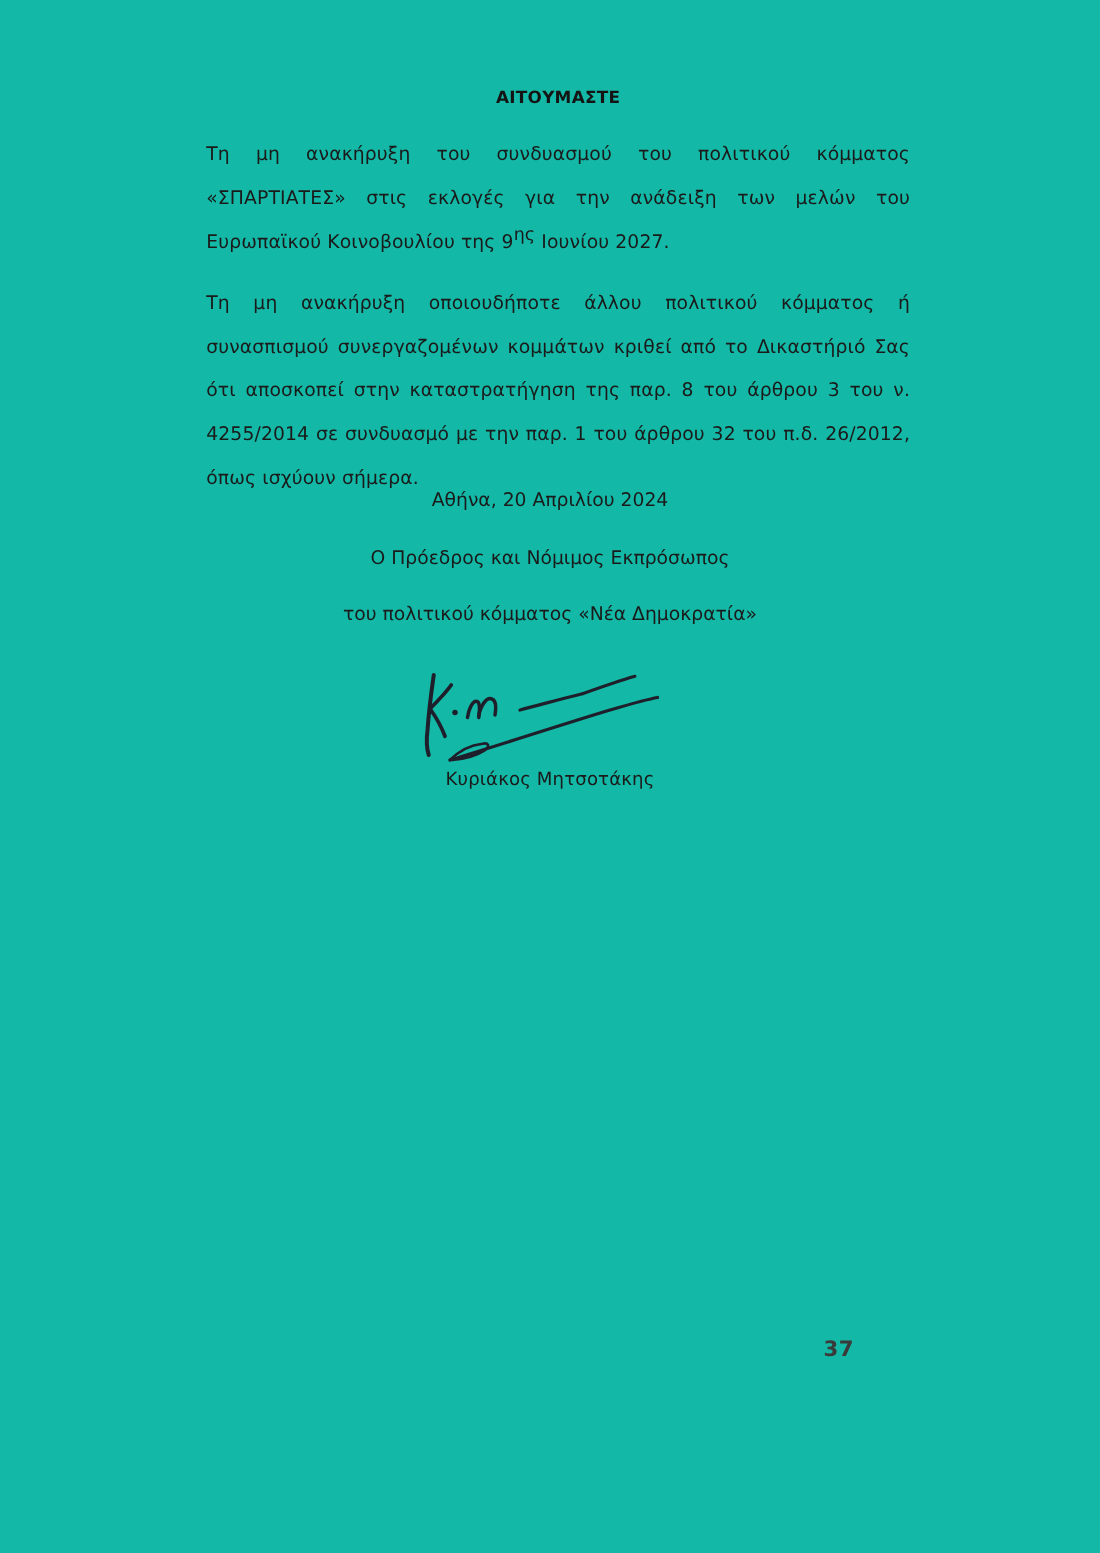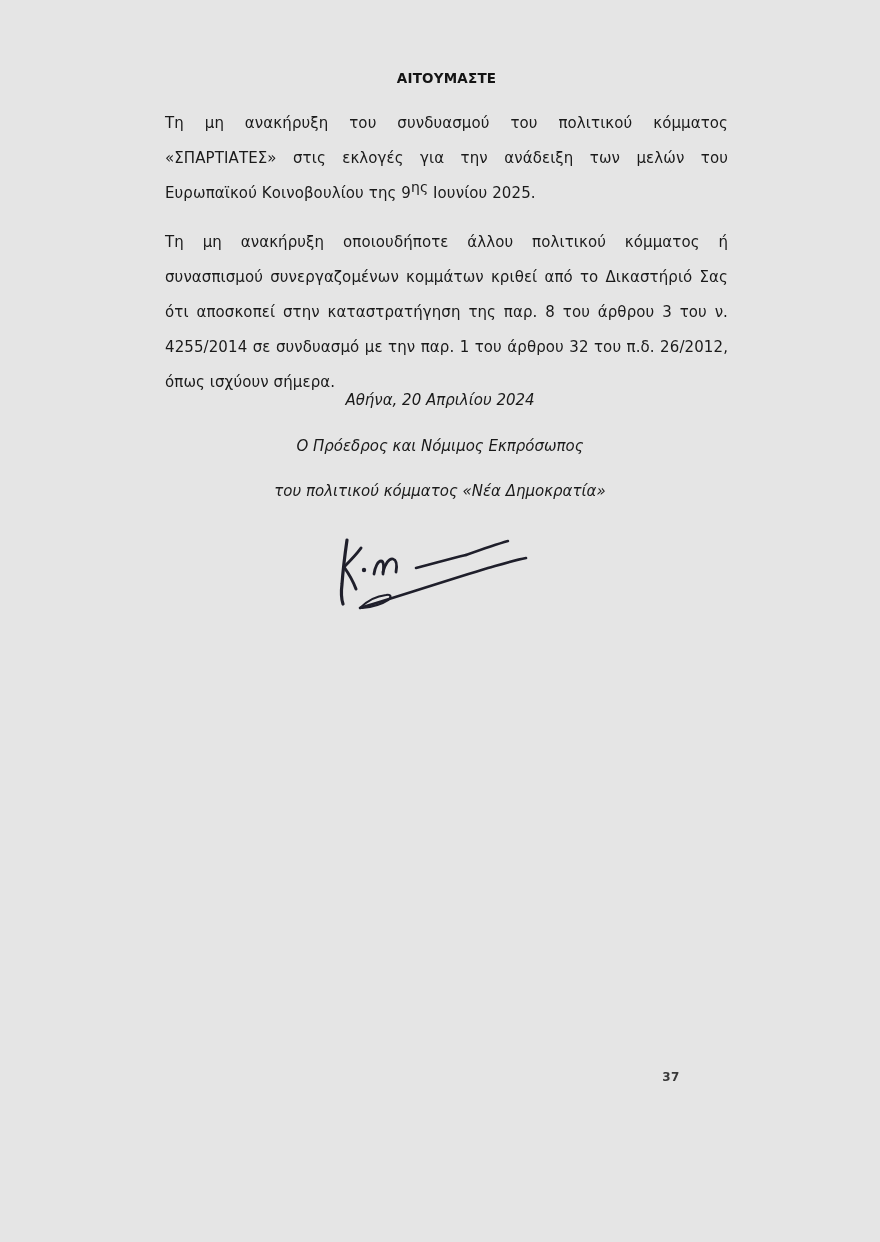--- a/index.html
+++ b/index.html
@@ -11,21 +11,21 @@
     width: 880px;
     height: 1242px;
     position: relative;
     font-family: "DejaVu Sans", sans-serif;
     color: #1a1a1a;
     overflow: hidden;
   }
   .page {
     position: absolute;
     inset: 0;
-    background: #e5e5e5;
+    background: #14b8a6;
   }
   .doc-body {
     position: absolute;
     left: 165px;
     top: 70px;
     width: 563px;
   }
   .heading {
     text-align: center;
     font-weight: bold;
@@ -56,21 +56,20 @@
     left: 0;
     right: 0;
     top: 388px;
     text-align: center;
   }
   .closing-line {
     font-size: 15px;
     line-height: 24px;
     color: #1a1a1a;
     margin: 0;
-    font-style: italic;
   }
   .closing-line.l2 { margin-top: 22px; }
   .closing-line.l3 { margin-top: 21px; }
 
   .signature-block {
     position: absolute;
     left: 0;
     right: 0;
     top: 528px;
     text-align: center;
@@ -91,41 +90,41 @@
     color: #1a1a1a;
     margin-top: -4px;
     letter-spacing: 0.1px;
   }
   .page-number {
     position: absolute;
     left: 0;
     right: 0;
     top: 1070px;
     text-align: center;
-    font-size: 12px;
+    font-size: 17px;
     font-weight: bold;
     color: #3a3a3a;
     letter-spacing: 0.3px;
     margin-left: 32px;
   }
   .page-number span {
     display: inline-block;
     margin-left: 430px;
   }
 </style>
 </head>
 <body>
 
 <div class="page">
 
   <div class="doc-body">
 
     <div class="heading">ΑΙΤΟΥΜΑΣΤΕ</div>
 
-    <p class="para"><span>Τη μη ανακήρυξη του συνδυασμού του πολιτικού κόμματος «ΣΠΑΡΤΙΑΤΕΣ» στις εκλογές για την ανάδειξη των μελών του Ευρωπαϊκού Κοινοβουλίου της 9</span><sup class="ord">ης</sup><span> Ιουνίου 2025.</span></p>
+    <p class="para"><span>Τη μη ανακήρυξη του συνδυασμού του πολιτικού κόμματος «ΣΠΑΡΤΙΑΤΕΣ» στις εκλογές για την ανάδειξη των μελών του Ευρωπαϊκού Κοινοβουλίου της 9</span><sup class="ord">ης</sup><span> Ιουνίου 2027.</span></p>
 
     <p class="para">Τη μη ανακήρυξη οποιουδήποτε άλλου πολιτικού κόμματος ή συνασπισμού συνεργαζομένων κομμάτων κριθεί από το Δικαστήριό Σας ότι αποσκοπεί στην καταστρατήγηση της παρ. 8 του άρθρου 3 του ν. 4255/2014 σε συνδυασμό με την παρ. 1 του άρθρου 32 του π.δ. 26/2012, όπως ισχύουν σήμερα.</p>
 
   </div>
 
   <div class="closing">
     <div class="closing-line l1">Αθήνα, 20 Απριλίου 2024</div>
     <div class="closing-line l2">Ο Πρόεδρος και Νόμιμος Εκπρόσωπος</div>
     <div class="closing-line l3">του πολιτικού κόμματος «Νέα Δημοκρατία»</div>
   </div>
@@ -150,19 +149,20 @@
           <path d="M96 40 C112 36, 129 31, 146 27" stroke-width="2.6"></path>
 
           <path d="M146 27 C160 22, 174 17, 188 13" stroke-width="2.4"></path>
 
           <path d="M40 80 C80 68, 125 53, 168 40 C182 36, 195 32, 206 30" stroke-width="2.6"></path>
 
           <path d="M40 80 C47 73, 57 68, 66 67 C71 66, 72 69, 68 72 C62 76, 51 79, 42 80" stroke-width="2.2"></path>
         </g>
       </svg>
     </div>
+    <div class="signer-name">Κυριάκος Μητσοτάκης</div>
   </div>
 
   <div class="page-number">
     <span>37</span>
   </div>
 
 </div>
 
 </body></html>

